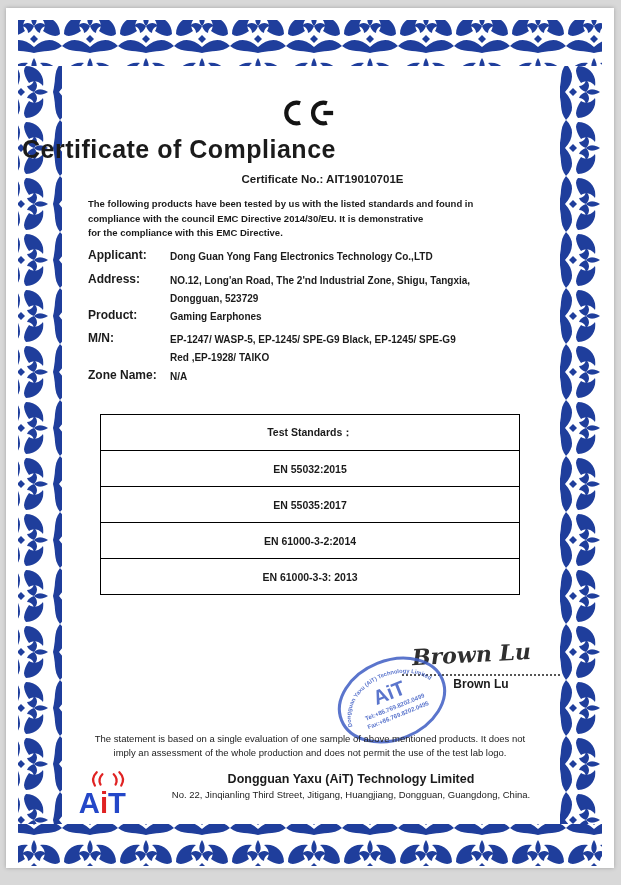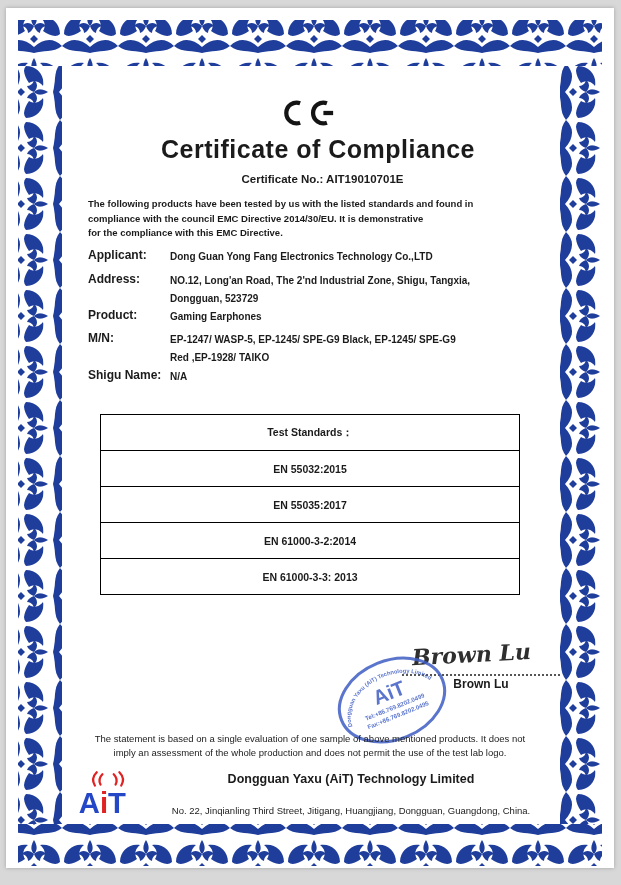--- a/index.html
+++ b/index.html
@@ -5,21 +5,21 @@
   html,body{margin:0;padding:0;width:621px;height:885px;background:#d8d8d8;
     font-family:"Liberation Sans",sans-serif;color:#1b1b1b;}
   .page{position:absolute;left:6px;top:8px;width:608px;height:860px;background:#ffffff;
     box-shadow:0 0 4px rgba(0,0,0,.25);overflow:hidden;}
   .abs{position:absolute;}
   
   .border-svg{position:absolute;left:0;top:0;pointer-events:none;}
   
   .ce-wrap{left:0;right:0;top:84px;text-align:center;}
   .sr{position:absolute;width:1px;height:1px;overflow:hidden;clip:rect(0 0 0 0);}
-  .title{left:16px;right:0;top:127px;text-align:center;font-size:25px;font-weight:bold;letter-spacing:.5px;}
+  .title{left:16px;right:0;top:127px;font-size:25px;font-weight:bold;letter-spacing:.5px;}
   .certno{left:0;right:0;top:165px;text-align:center;font-size:11.5px;font-weight:bold;padding-left:25px;}
   .intro{left:82px;top:189px;width:470px;font-size:9.5px;font-weight:bold;line-height:14.5px;white-space:pre-line;}
   
   .fields{left:82px;top:240px;width:460px;}
   .frow{position:absolute;left:0;width:460px;}
   .flabel{position:absolute;left:0;width:80px;font-size:12px;font-weight:bold;}
   .fvalue{position:absolute;left:82px;width:376px;font-size:10px;font-weight:bold;white-space:pre-line;line-height:18px;}
   .r1{top:0;} .r2{top:24px;} .r3{top:60px;} .r4{top:83px;} .r5{top:120px;}
   
   .standards{left:94px;top:406px;width:420px;border-collapse:collapse;position:absolute;}
@@ -31,21 +31,21 @@
   .signame{left:396px;top:669px;width:158px;text-align:center;font-size:12px;font-weight:bold;}
   .daterow{left:402px;top:684px;width:160px;text-align:center;font-size:12px;font-weight:bold;white-space:nowrap;}
   .stamp{left:324px;top:642px;opacity:.85;}
   
   .statement{left:60px;top:724px;width:488px;text-align:center;font-size:9.5px;line-height:14px;
     white-space:pre-line;color:#222;}
   
   .logo{left:70px;top:760px;}
   .ftext{left:130px;top:764px;width:430px;text-align:center;}
   .fcompany{font-size:12.5px;font-weight:bold;}
-  .faddress{font-size:9.5px;margin-top:19px;}
+  .faddress{font-size:9.5px;margin-top:3px;}
   .ftel{font-size:9.5px;margin-top:2px;}
 </style>
 </head>
 <body>
 
 <div class="page">
 
   <svg class="border-svg" width="608" height="860" aria-hidden="true">
     <defs>
       <g id="ornTile">
@@ -99,21 +99,21 @@
     <div class="frow r3">
       <span class="flabel">Product:</span>
       <span class="fvalue">Gaming Earphones</span>
     </div>
     <div class="frow r4">
       <span class="flabel">M/N:</span>
       <span class="fvalue">EP-1247/ WASP-5, EP-1245/ SPE-G9 Black, EP-1245/ SPE-G9
 Red ,EP-1928/ TAIKO</span>
     </div>
     <div class="frow r5">
-      <span class="flabel">Shigu Name:</span>
+      <span class="flabel">Zone Name:</span>
       <span class="fvalue">N/A</span>
     </div>
   </div>
 
   <table class="standards">
     <thead>
       <tr>
         <th>Test Standards：</th>
       </tr>
     </thead>

